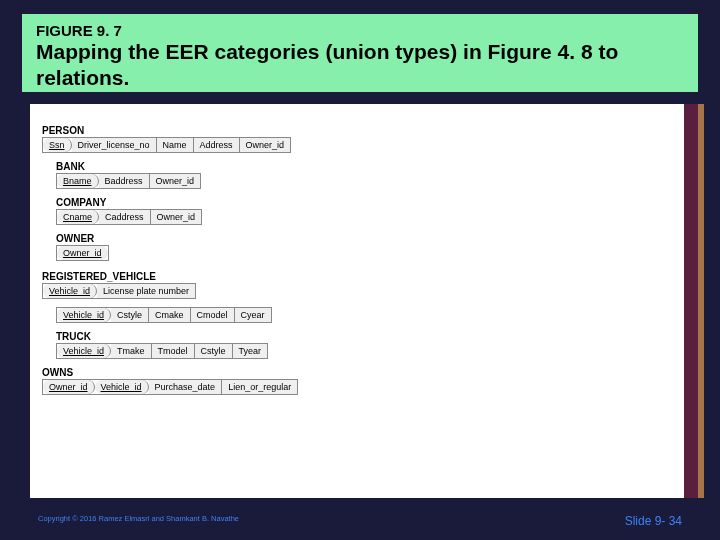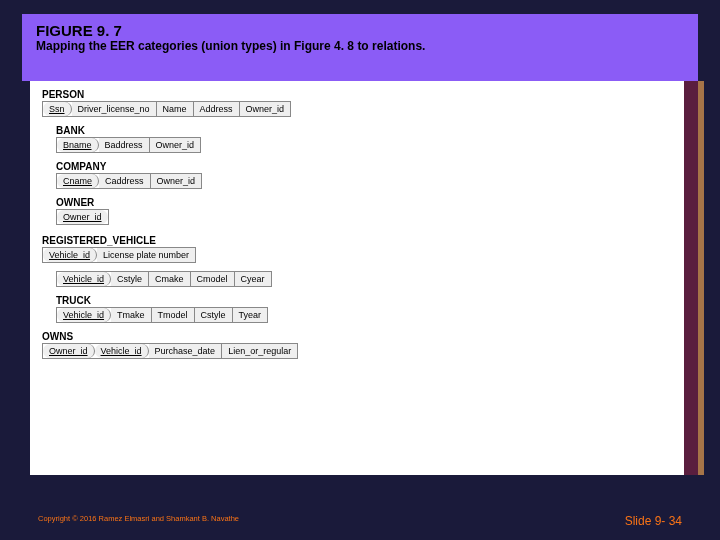--- a/index.html
+++ b/index.html
@@ -5,39 +5,39 @@
   * { margin: 0; padding: 0; box-sizing: border-box; }
   body {
     width: 720px;
     height: 540px;
     font-family: Arial, sans-serif;
     background: #1a1a3a;
     position: relative;
     overflow: hidden;
   }
   .title-area {
-    background: #8b5cf6;
-    padding: 8px 14px 27px 14px;
-    margin: 14px 22px 0 22px;
+    background: #86efac;
+    padding: 8px 14px 0 14px;
+    margin: 14px 22px 12px 22px;
   }
   .fig-number {
     font-weight: bold;
     font-size: 15px;
     color: #000;
   }
   .fig-caption {
     font-weight: bold;
-    font-size: 12px;
+    font-size: 21px;
     color: #000;
     line-height: 1.25;
   }
   .content-area {
     background: #fff;
     margin: 0 22px 0 30px;
-    padding: 8px 10px 6px 12px;
+    padding: 21px 10px 6px 12px;
     height: 394px;
     position: relative;
     border-right: 14px solid #5a1e3e;
   }
   .content-area::after {
     content: '';
     position: absolute;
     right: -20px;
     top: 0;
     bottom: 0;
@@ -67,21 +67,21 @@
   }
   .rel-table .cell:last-child { border-right: none; }
   .rel-table .pk { text-decoration: underline; border-radius: 7px; }
   .footer {
     position: absolute;
     bottom: 12px;
     left: 38px;
     right: 38px;
     display: flex;
     justify-content: space-between;
-    color: #f97316;
+    color: #3b82f6;
   }
   .copyright {
     font-size: 7.5px;
   }
   .slide-num {
     font-size: 12px;
     font-weight: normal;
   }
   
   .ind1 { padding-left: 14px; }

